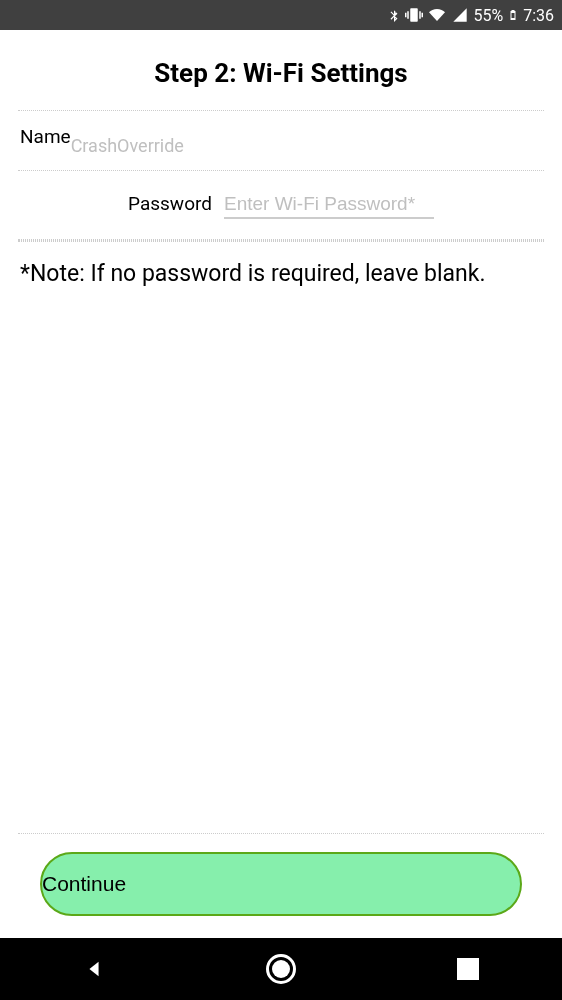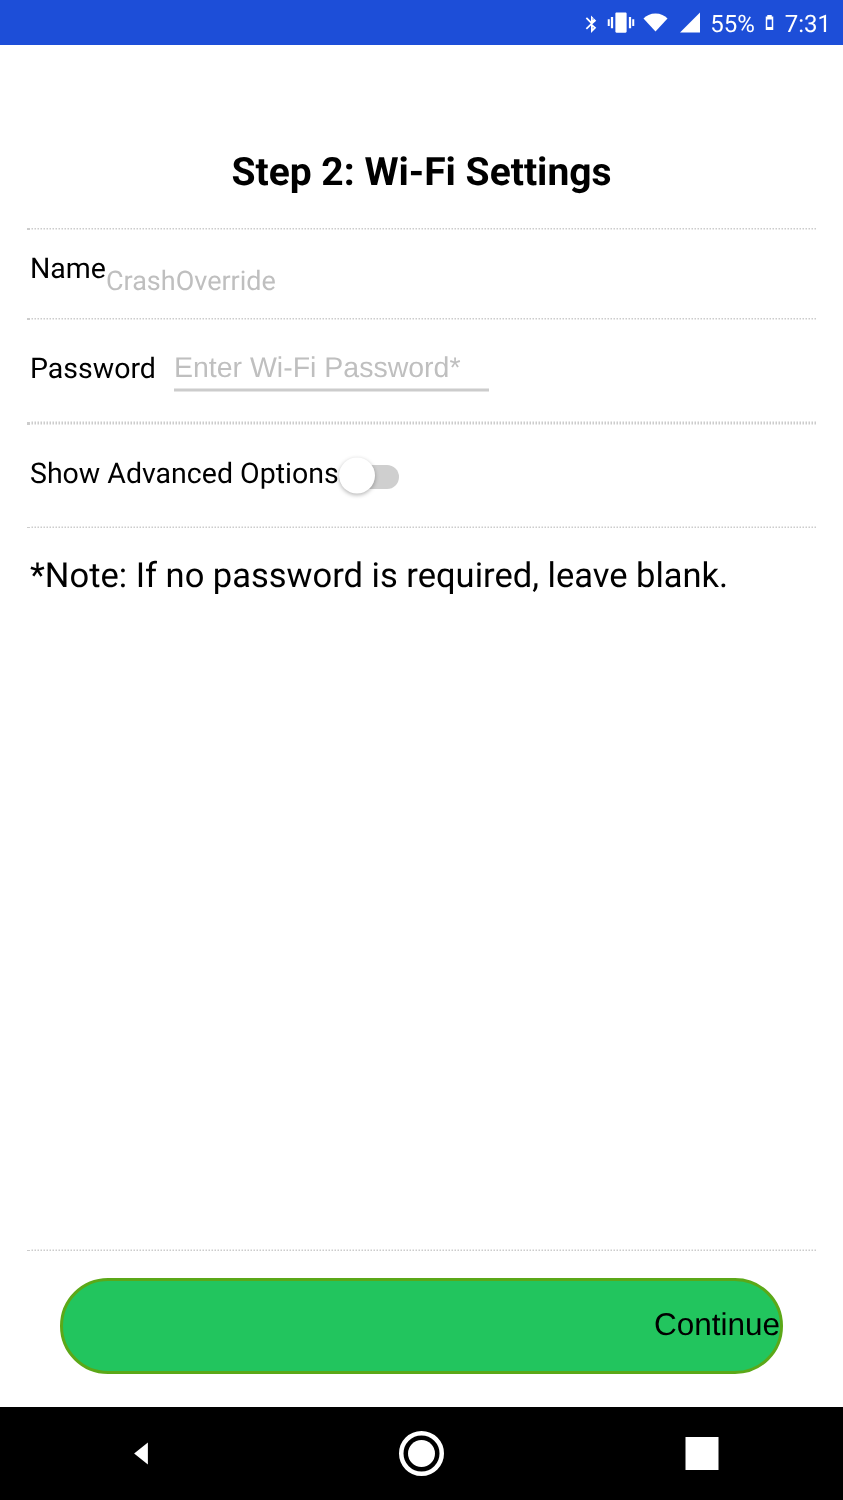--- a/index.html
+++ b/index.html
@@ -6,21 +6,21 @@
     body {
       width: 562px;
       height: 1000px;
       background: #fff;
       font-family: -apple-system, BlinkMacSystemFont, "Segoe UI", Roboto, sans-serif;
       display: flex;
       flex-direction: column;
       overflow: hidden;
     }
     .status-bar {
-      background: #1d4ed8;
+      background: #404040;
       height: 30px;
       display: flex;
       justify-content: flex-end;
       align-items: center;
       padding: 0 8px;
       color: #fff;
       font-size: 16px;
       gap: 4px;
     }
     .status-bar .icon { display: inline-flex; align-items: center; }
@@ -31,36 +31,35 @@
       flex-direction: column;
       padding: 0;
       overflow: hidden;
     }
     .title {
       text-align: center;
       font-size: 26px;
       font-weight: 700;
       color: #000;
       padding: 28px 0 22px;
-      margin-top: 42px;
     }
     .dotted-divider {
       border: none;
       border-top: 1px dotted #ccc;
       margin: 0 18px;
     }
     .row {
       padding: 14px 20px;
       display: flex;
     }
     .row-horiz {
       padding: 20px 20px;
       display: flex;
       align-items: center;
-      justify-content: flex-start;
+      justify-content: center;
     }
     .field-label {
       font-size: 19px;
       color: #000;
       margin-bottom: 4px;
     }
     .field-value-readonly {
       font-size: 18px;
       color: #bfbfbf;
       margin-top: 10px;
@@ -110,25 +109,25 @@
     .bottom-divider {
       border: none;
       border-top: 1px dotted #ccc;
       margin: 0 18px 12px;
     }
     .continue-btn {
       margin: 6px 40px 22px;
       padding: 18px 0;
       border: 2px solid #5ba818;
       border-radius: 32px;
-      background: #22c55e;
+      background: #86efac;
       font-size: 21px;
       color: #000;
       font-weight: 500;
-      text-align: right;
+      text-align: left;
       cursor: pointer;
     }
     .nav-bar {
       background: #000;
       height: 62px;
       display: flex;
       justify-content: space-around;
       align-items: center;
     }
     .nav-bar .nav-btn {
@@ -182,48 +181,41 @@
     <svg width="18" height="16" viewBox="0 0 24 24">
         <path d="M2 22h20V2L2 22z"></path>
       </svg>
   </span>
   <span>55%</span>
   <span class="icon">
     <svg width="12" height="18" viewBox="0 0 24 24">
         <path d="M15 4V2H9v2H7v18h10V4h-2zm0 14H9V8h6v10z"></path>
       </svg>
   </span>
-  <span>7:31</span>
+  <span>7:36</span>
 </div>
 
 <div class="content">
   <div class="title">Step 2: Wi-Fi Settings</div>
   <hr class="dotted-divider">
 
   <div class="row">
     <div class="field-label">Name</div>
     <div class="field-value-readonly">CrashOverride</div>
   </div>
   <hr class="dotted-divider">
 
   <div class="row-horiz">
     <div class="field-label">Password</div>
     <input class="password-input" type="text" placeholder="Enter Wi-Fi Password*" style="">
   </div>
   <hr class="dotted-divider">
 
   <hr class="dotted-divider">
 
-  <div class="row-horiz">
-    <div class="field-label">Show Advanced Options</div>
-    <div class="toggle off">
-      <div class="toggle-track"></div>
-      <div class="toggle-thumb"></div>
-    </div>
-  </div>
   <hr class="dotted-divider">
 
   <div class="note">*Note: If no password is required, leave blank.</div>
 
   <div class="spacer"></div>
 
   <hr class="bottom-divider">
   <button class="continue-btn">Continue</button>
 </div>
 

